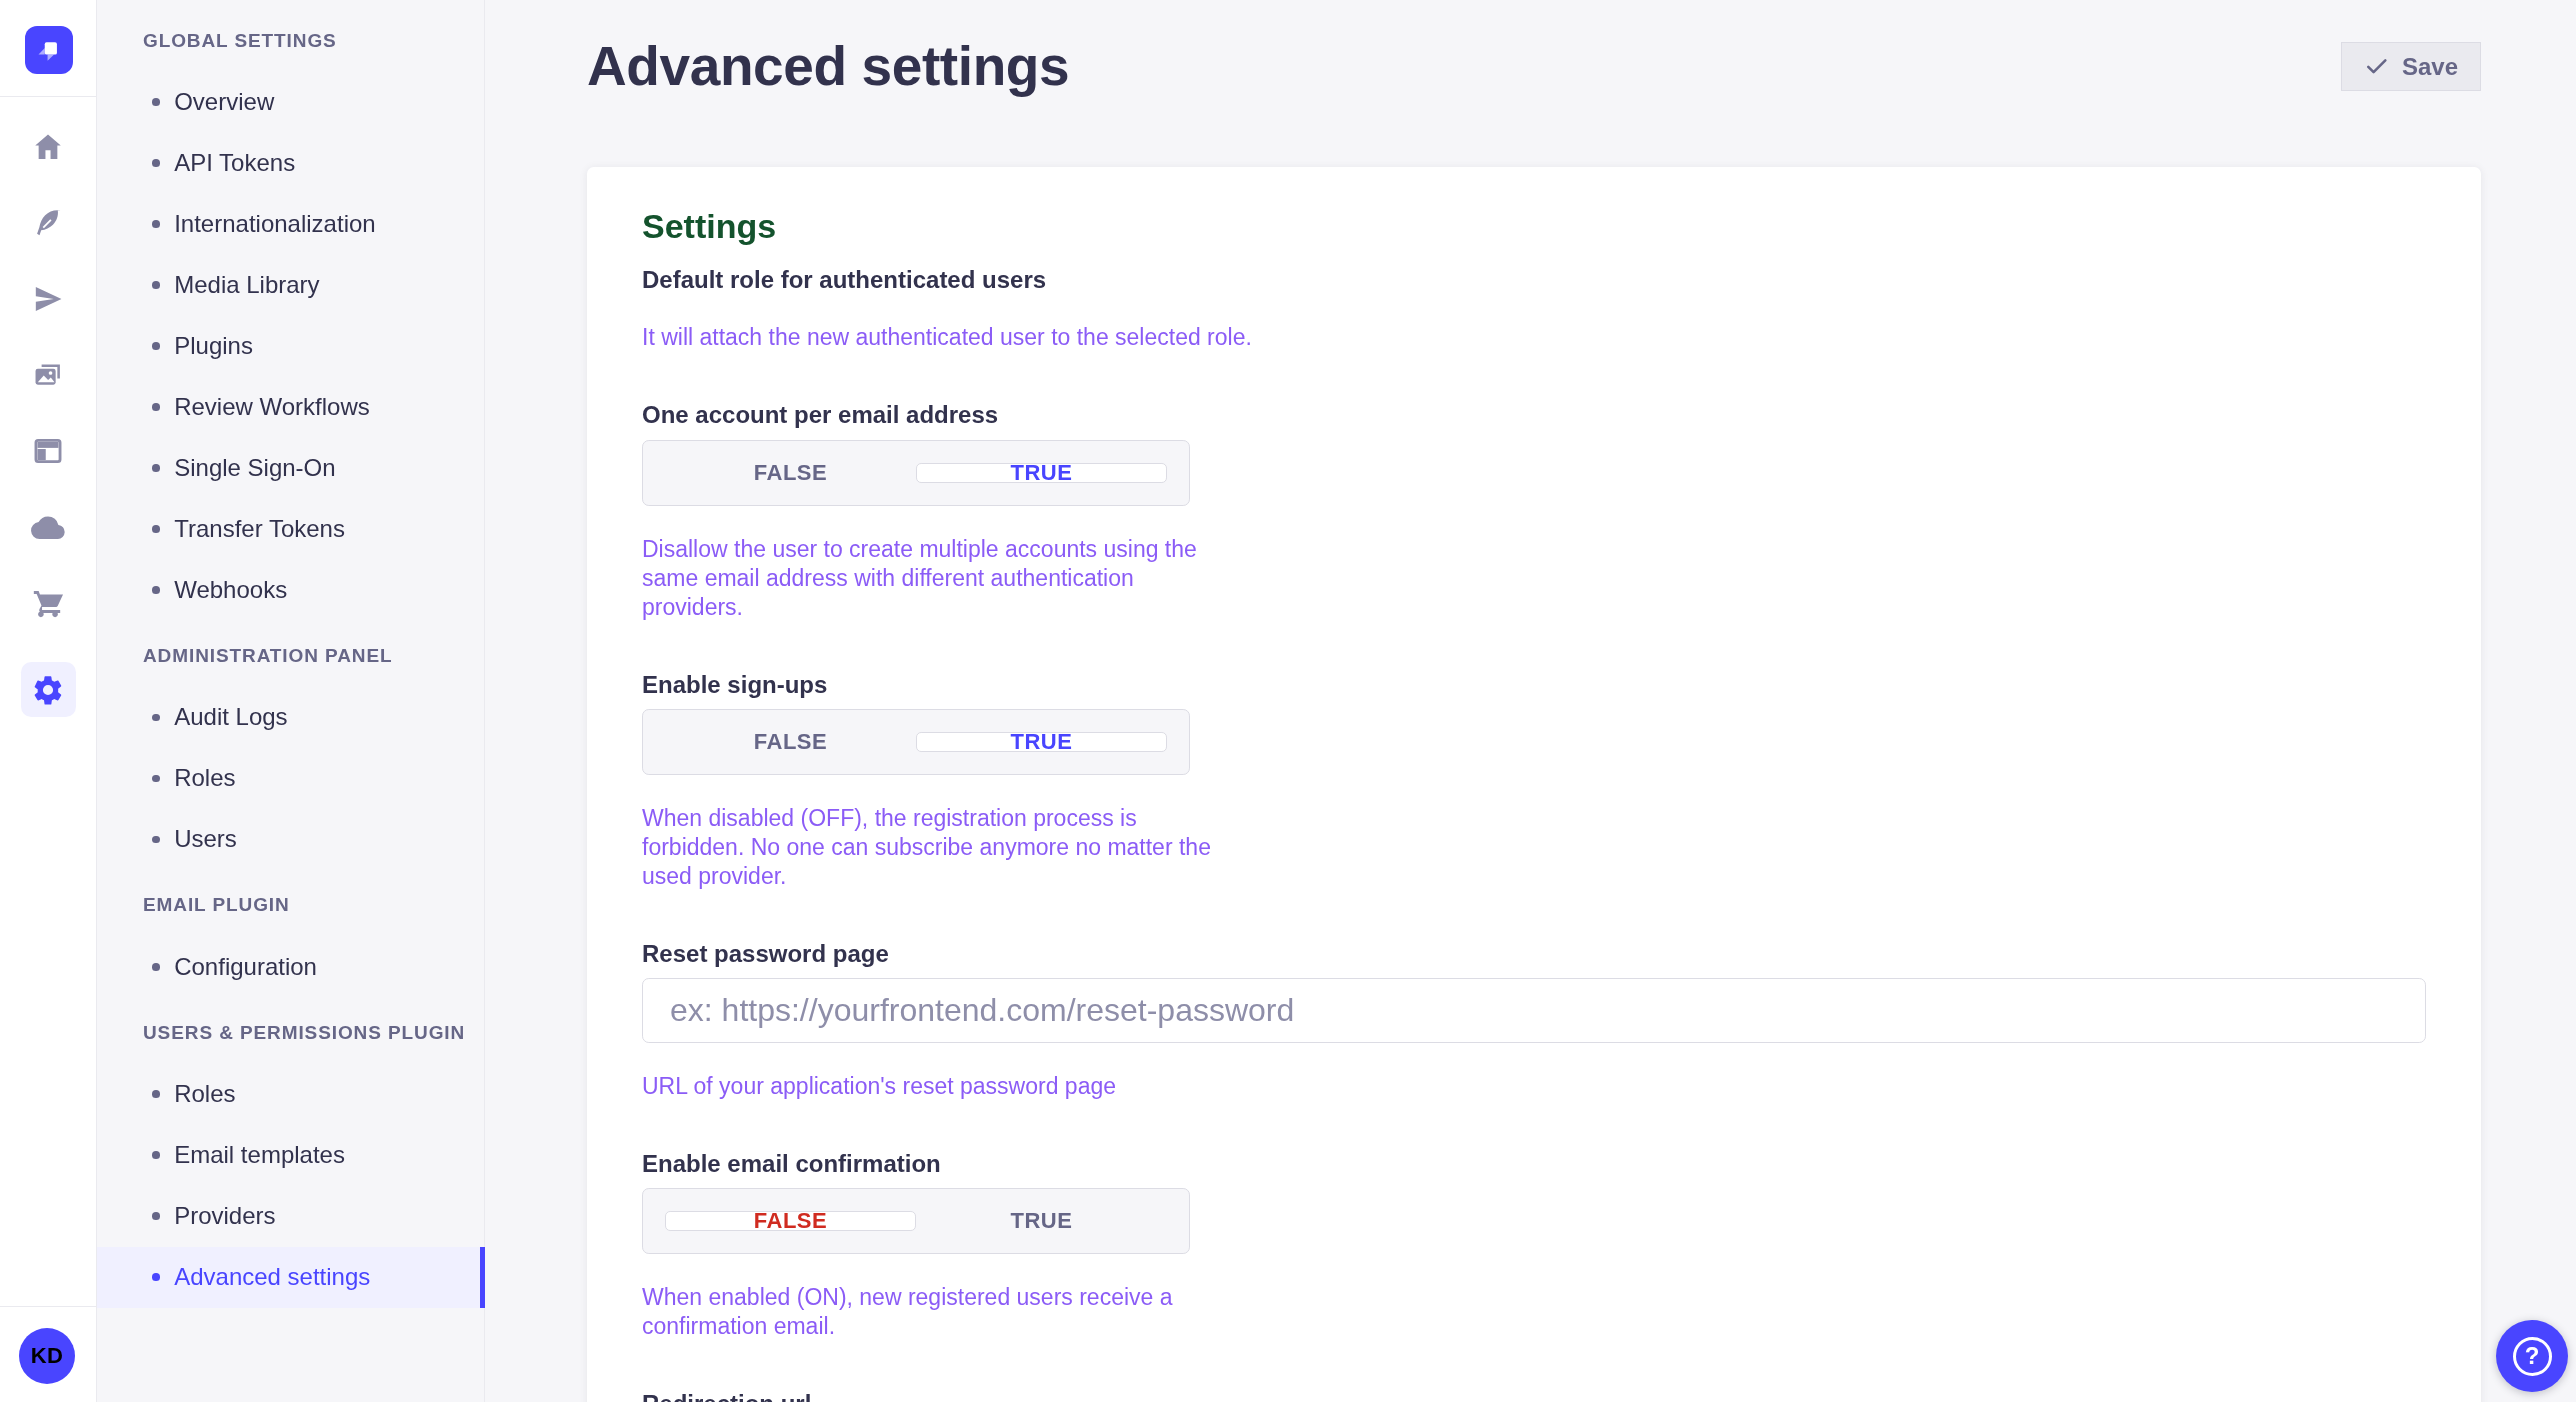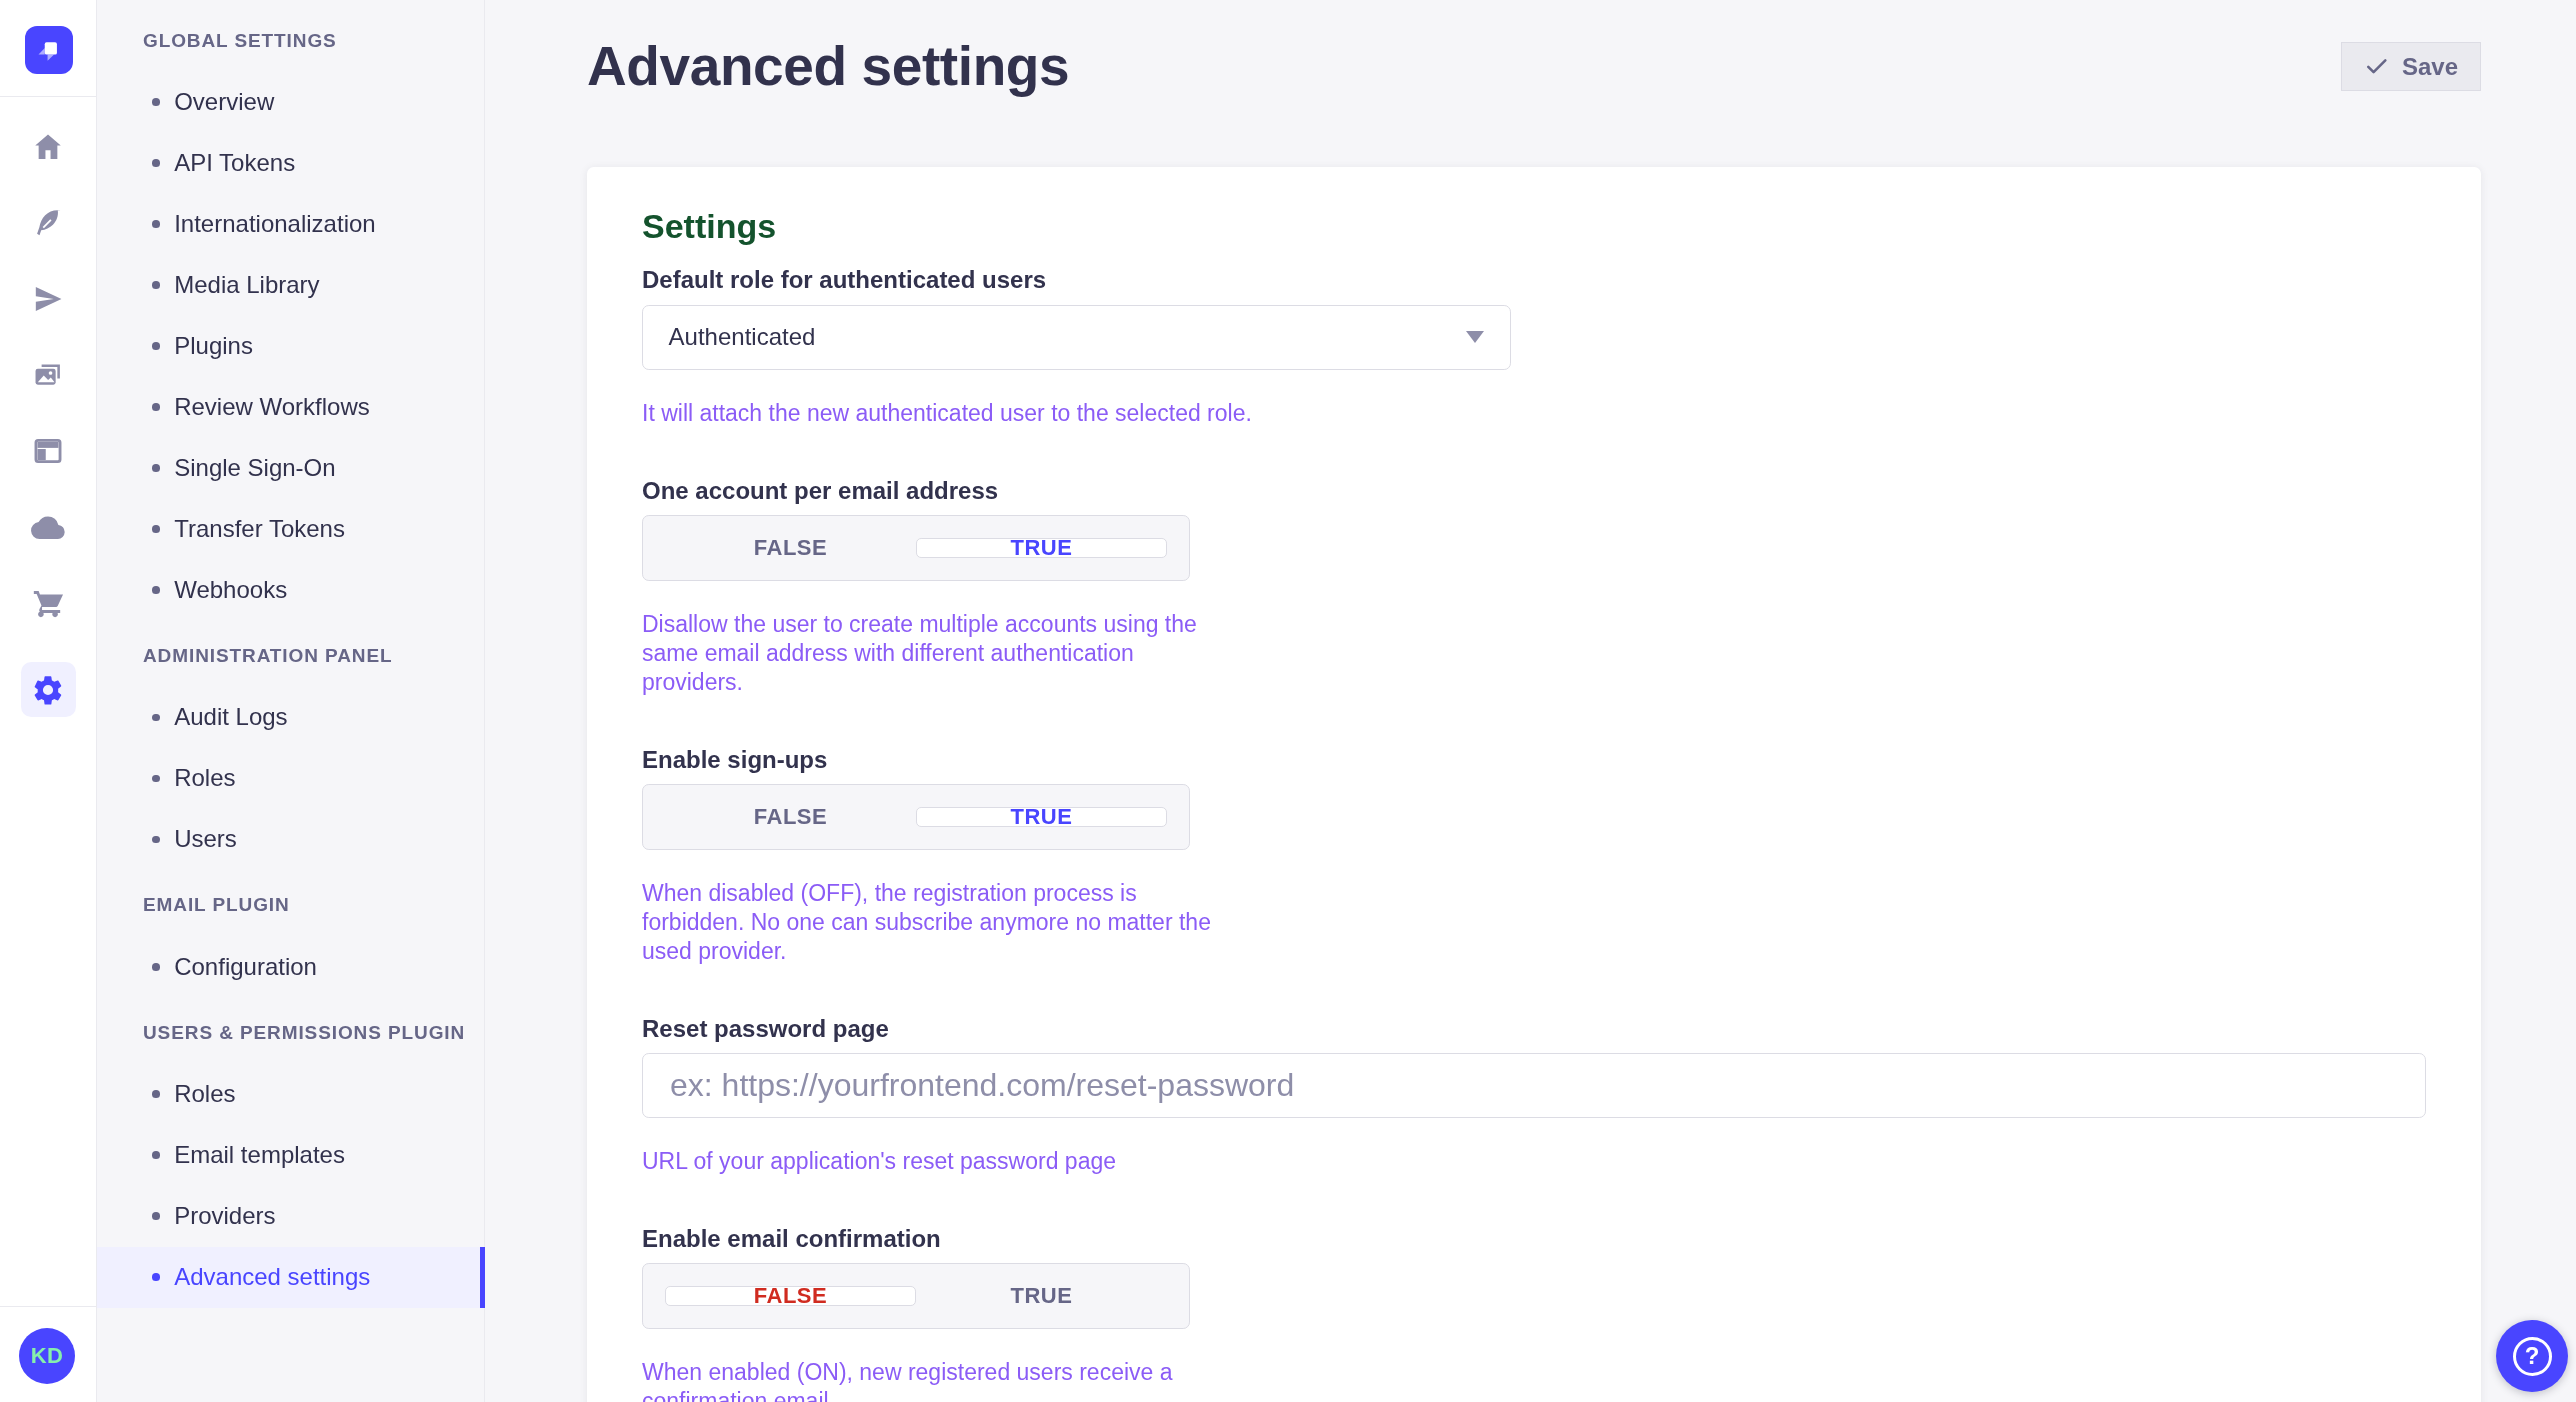--- a/index.html
+++ b/index.html
@@ -28,21 +28,21 @@
   }
   .rail-icon { width:34px; height:34px; display:flex; align-items:center; justify-content:center; cursor:pointer; }
   .rail-icon svg { width:34px; height:34px; }
   .rail-icon.tile {
     width:55px; height:55px; border-radius:10.2px; background:#f0f0ff;
   }
   .rail-icon.tile svg { width:34px; height:34px; }
   .rail-divider-bottom { position:absolute; bottom:95px; left:0; width:100%; height:0.9px; background:#eaeaef; }
   .avatar {
     position:absolute; left:19px; top:1328px; width:56px; height:56px; border-radius:50%;
-    background:#4945ff; color:#86efac; font-size:22px; font-weight:700;
+    background:#4945ff; color:#000000; font-size:22px; font-weight:700;
     display:flex; align-items:center; justify-content:center; cursor:pointer; letter-spacing:0.4px;
   }
 
   
   .subnav {
     position:absolute; left:97px; top:0; bottom:0; width:388px;
     background:#f6f6f9; border-right:0.9px solid #eaeaef; padding-top:25.6px; z-index:2;
   }
   .section-title {
     margin:20.4px 0 17px 0; padding-left:46px;
@@ -291,24 +291,20 @@
       </svg>
       <span>Save</span>
     </button>
   </div>
 
   <section class="card">
     <h2 class="card-title">Settings</h2>
 
     <div class="field">
       <div class="field-label">Default role for authenticated users</div>
-      <div class="select-box">
-        <span class="select-value">Authenticated</span>
-        <span class="caret-down"></span>
-      </div>
       <div class="hint">It will attach the new authenticated user to the selected role.</div>
     </div>
 
     <div class="field">
       <div class="field-label">One account per email address</div>
       <div class="toggle">
         <div class="seg">FALSE</div>
         <div class="seg sel val-true">TRUE</div>
       </div>
       <div class="hint">Disallow the user to create multiple accounts using the

